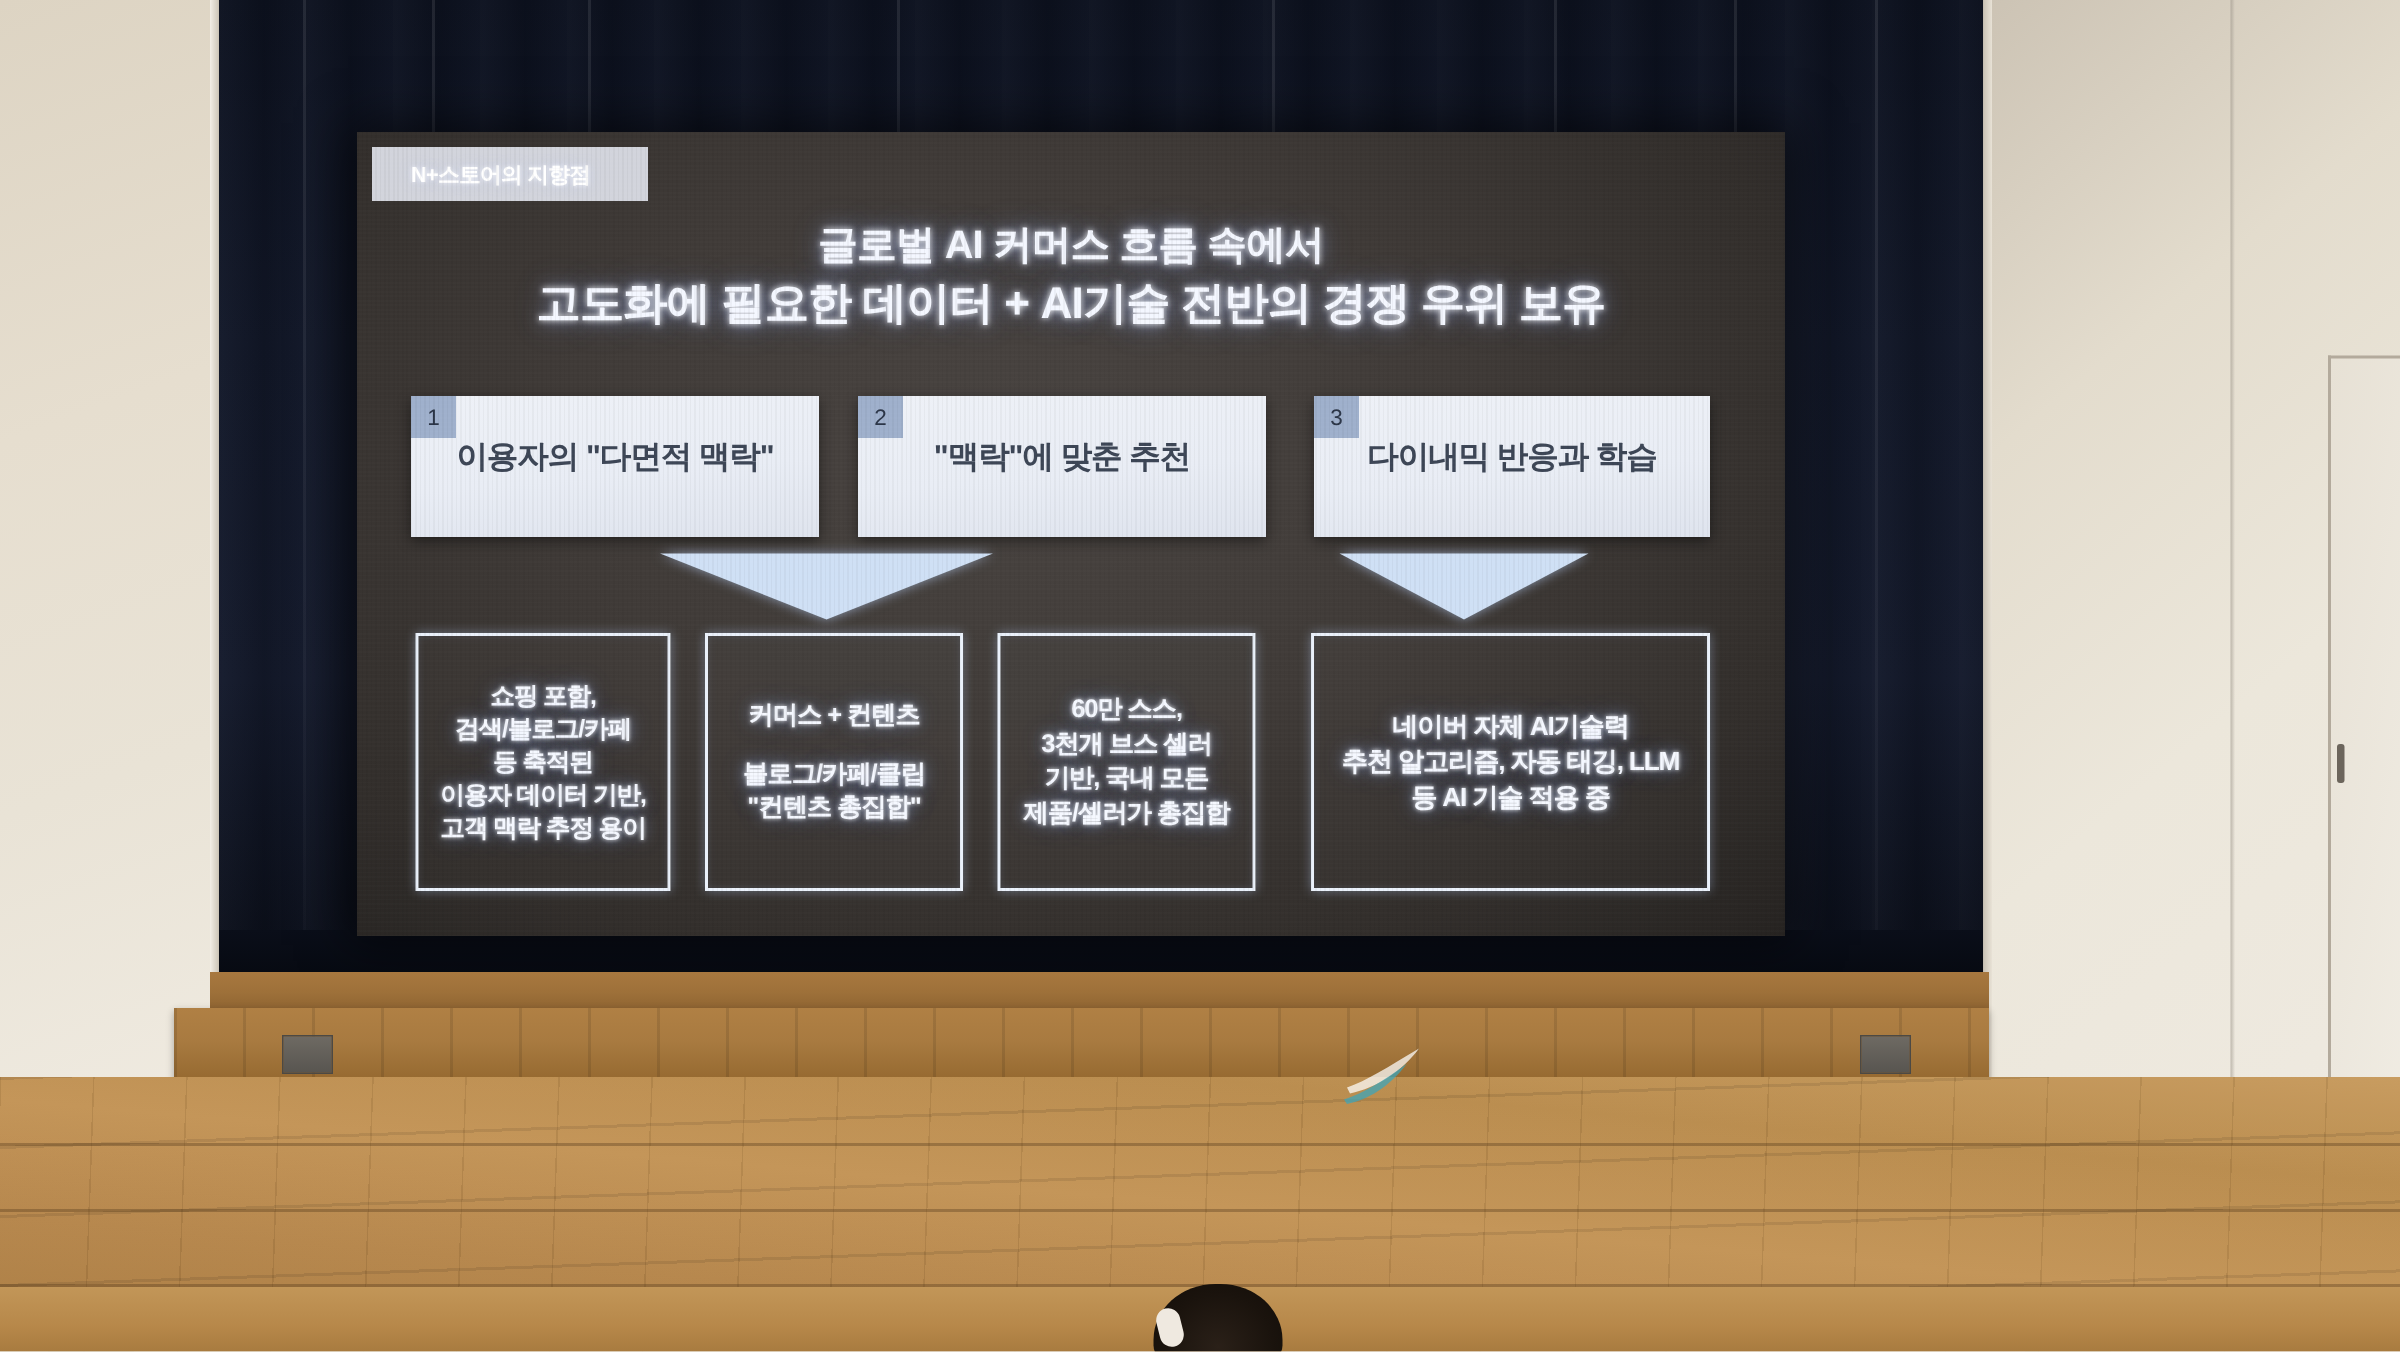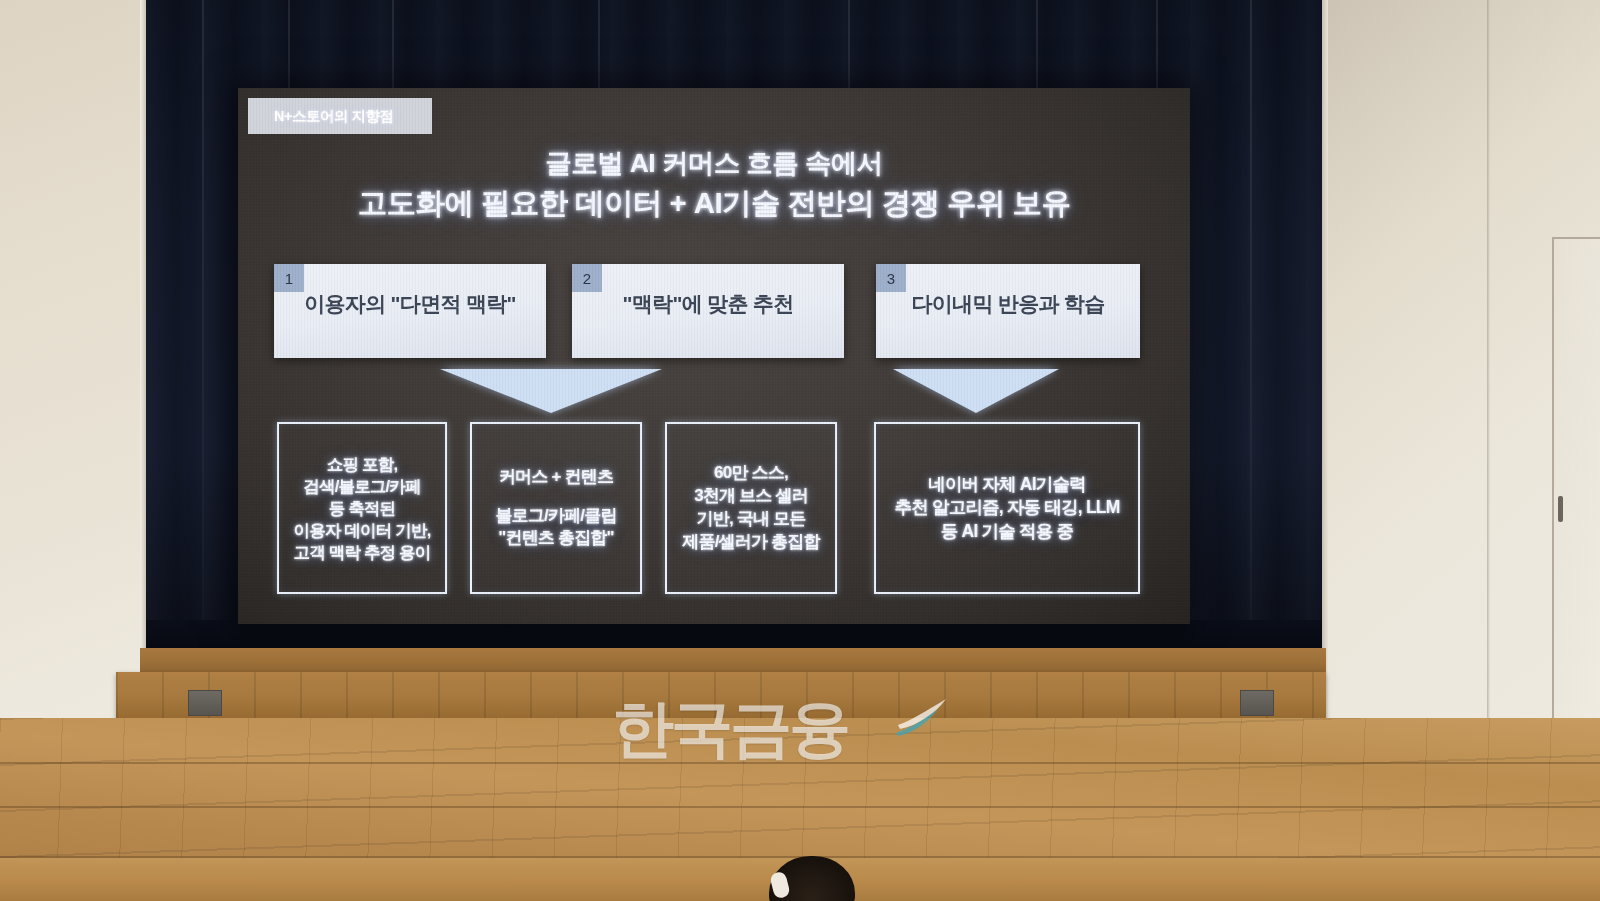--- a/index.html
+++ b/index.html
@@ -461,21 +461,20 @@
   <div class="vent v1"></div>
   <div class="vent v2"></div>
 
   <div class="floor"></div>
   <div class="floor-seam s1"></div>
   <div class="floor-seam s2"></div>
   <div class="floor-seam s3"></div>
   <div class="stage-skirt"></div>
 
   <div class="watermark">
-    <span class="watermark-text">한국금융</span>
     <svg class="watermark-swoosh" viewBox="0 0 56 46">
       <path d="M4 30 C 16 26, 32 16, 52 4 C 40 20, 24 30, 6 34 Z" fill="rgba(255,255,255,.72)"></path>
       <path d="M2 38 C 14 34, 28 26, 44 14 C 32 30, 18 38, 4 41 Z" fill="#3aa6bd" opacity="0.72"></path>
     </svg>
   </div>
 
   <div class="person-head"></div>
   <div class="hairband"></div>
 
 </div>

